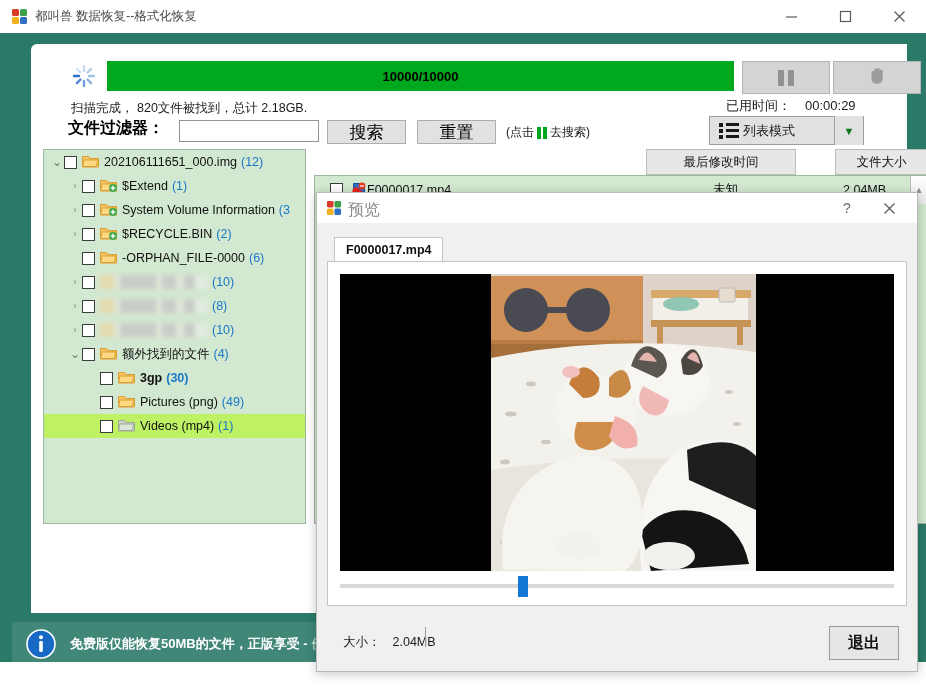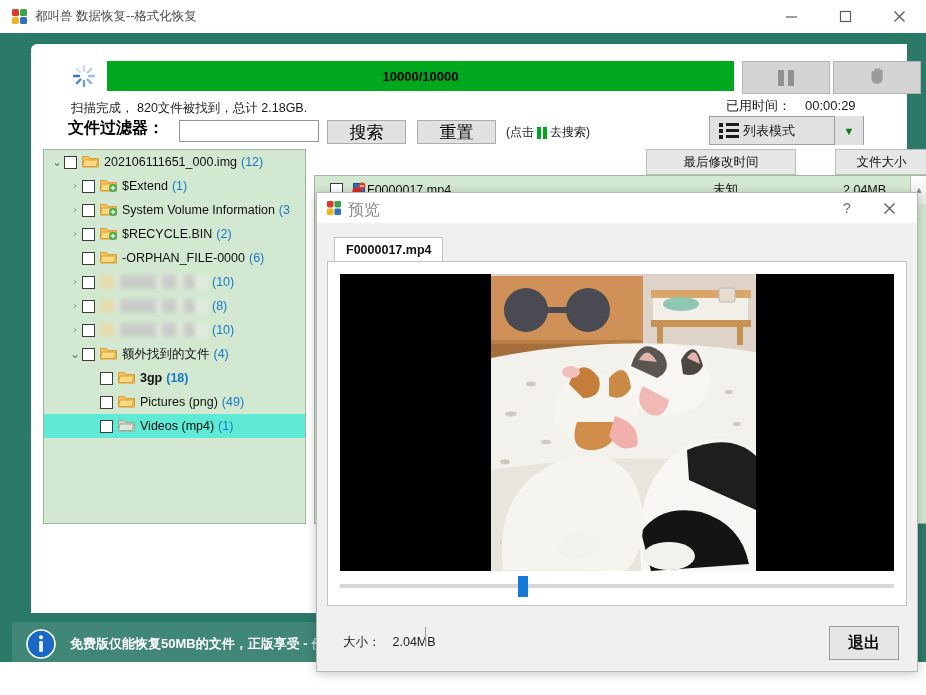--- a/index.html
+++ b/index.html
@@ -122,21 +122,21 @@
   
   .tree {
     position: absolute; left: 12px; top: 105px; width: 263px; height: 375px;
     background: #d3e8d0; border: 1px solid #9fb79c; box-sizing: border-box;
     overflow: hidden;
   }
   .trow {
     display: flex; align-items: center; height: 24px; padding-left: 6px;
     font-size: 12.5px; color: #111; white-space: nowrap;
   }
-  .trow.sel { background: #5eead4; }
+  .trow.sel { background: #bef264; }
   .chev {
     width: 14px; color: #6e7d6c; font-size: 9px; text-align: center; flex: none;
   }
   .cbox {
     width: 13px; height: 13px; background: #fff; border: 1px solid #3c3c3c;
     flex: none; margin-right: 5px; box-sizing: border-box;
   }
   .fold { flex: none; margin-right: 5px; }
   .tcount { color: #1878c8; margin-left: 4px; }
   .blurname {
@@ -467,21 +467,21 @@
             <span class="tcount">(4)</span>
           </div>
           <div class="trow" style="padding-left: 42px; font-weight: bold;">
             <span class="chev"></span>
             <span class="cbox"></span>
             <span class="fold"><svg width="17" height="14" viewBox="0 0 17 14">
                 <path d="M0.5 2.5h6l1.6 2h8.4v8.5H0.5z" fill="#f5c463" stroke="#d99f31"></path>
                 <path d="M2 6h14l-2 6.5H0.5z" fill="#fdd983" stroke="#d99f31"></path>
               </svg></span>
             <span>3gp</span>
-            <span class="tcount">(18)</span>
+            <span class="tcount">(30)</span>
           </div>
           <div class="trow" style="padding-left: 42px;">
             <span class="chev"></span>
             <span class="cbox"></span>
             <span class="fold"><svg width="17" height="14" viewBox="0 0 17 14">
                 <path d="M0.5 2.5h6l1.6 2h8.4v8.5H0.5z" fill="#f5c463" stroke="#d99f31"></path>
                 <path d="M2 6h14l-2 6.5H0.5z" fill="#fdd983" stroke="#d99f31"></path>
               </svg></span>
             <span>Pictures (png)</span>
             <span class="tcount">(49)</span>

